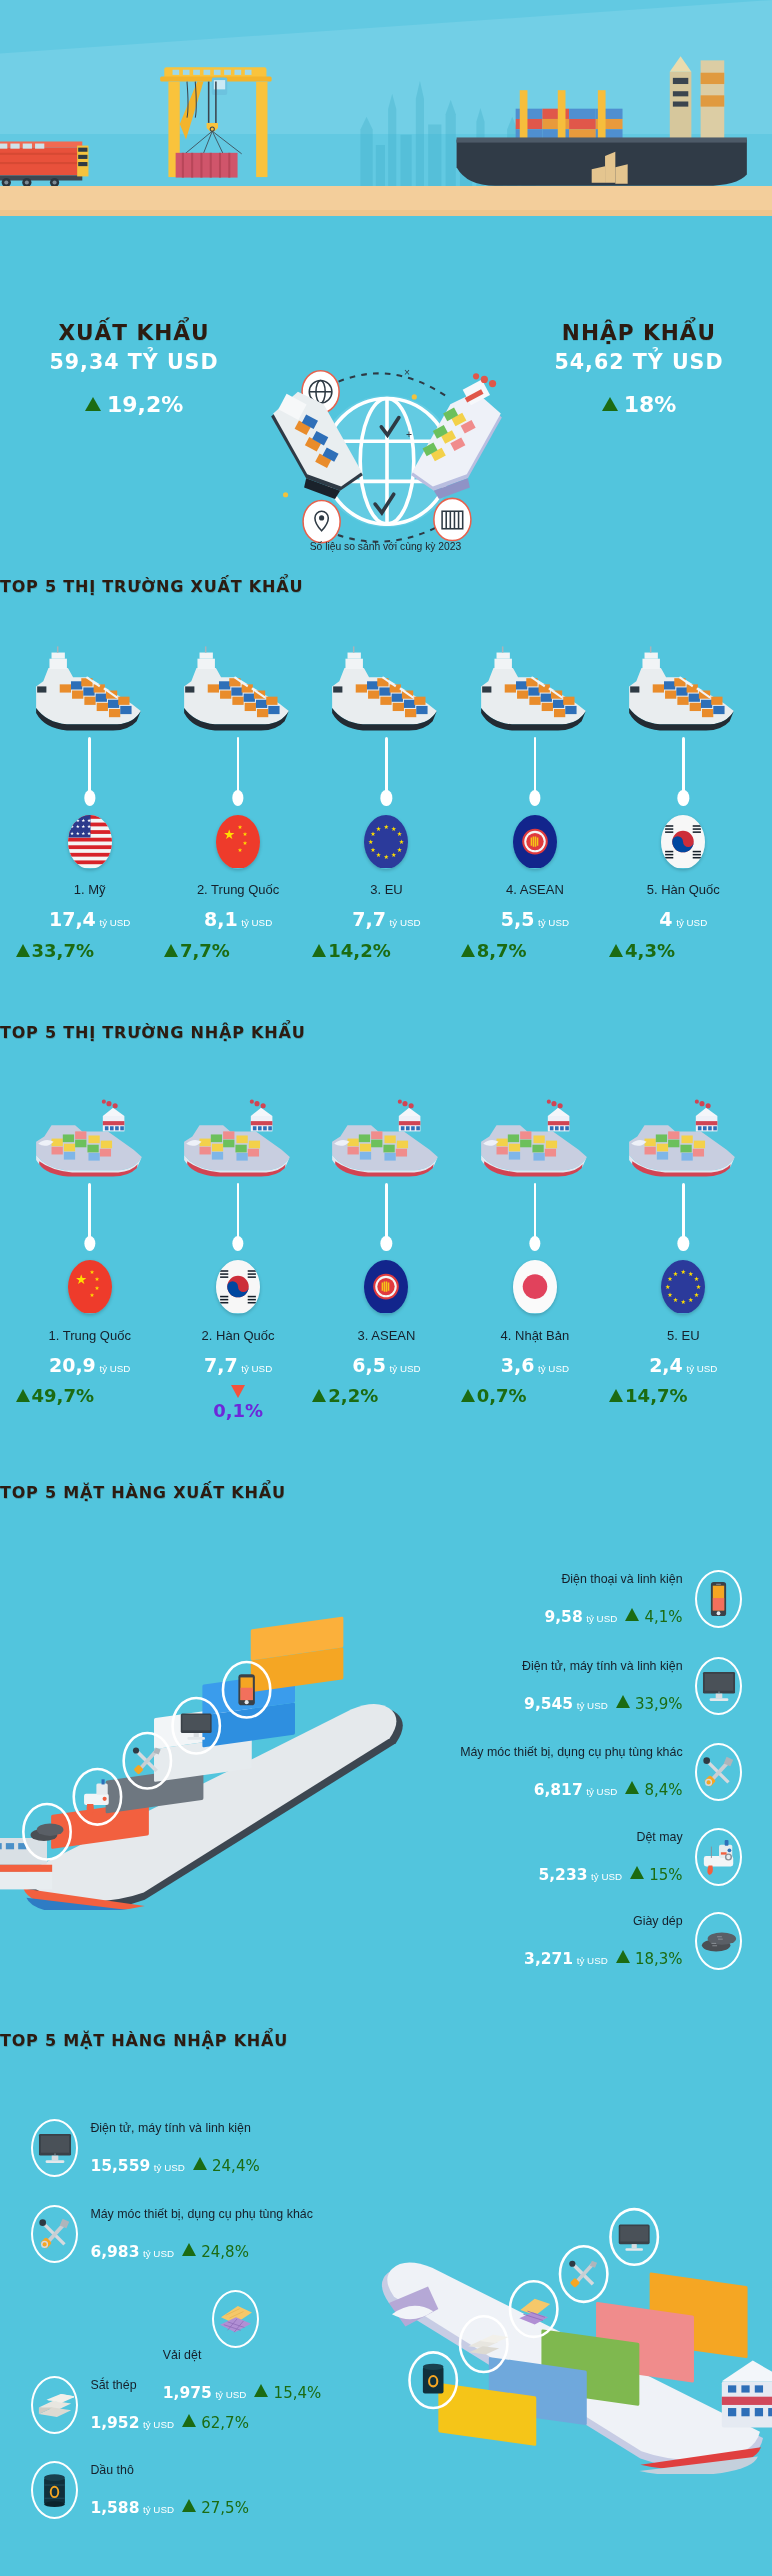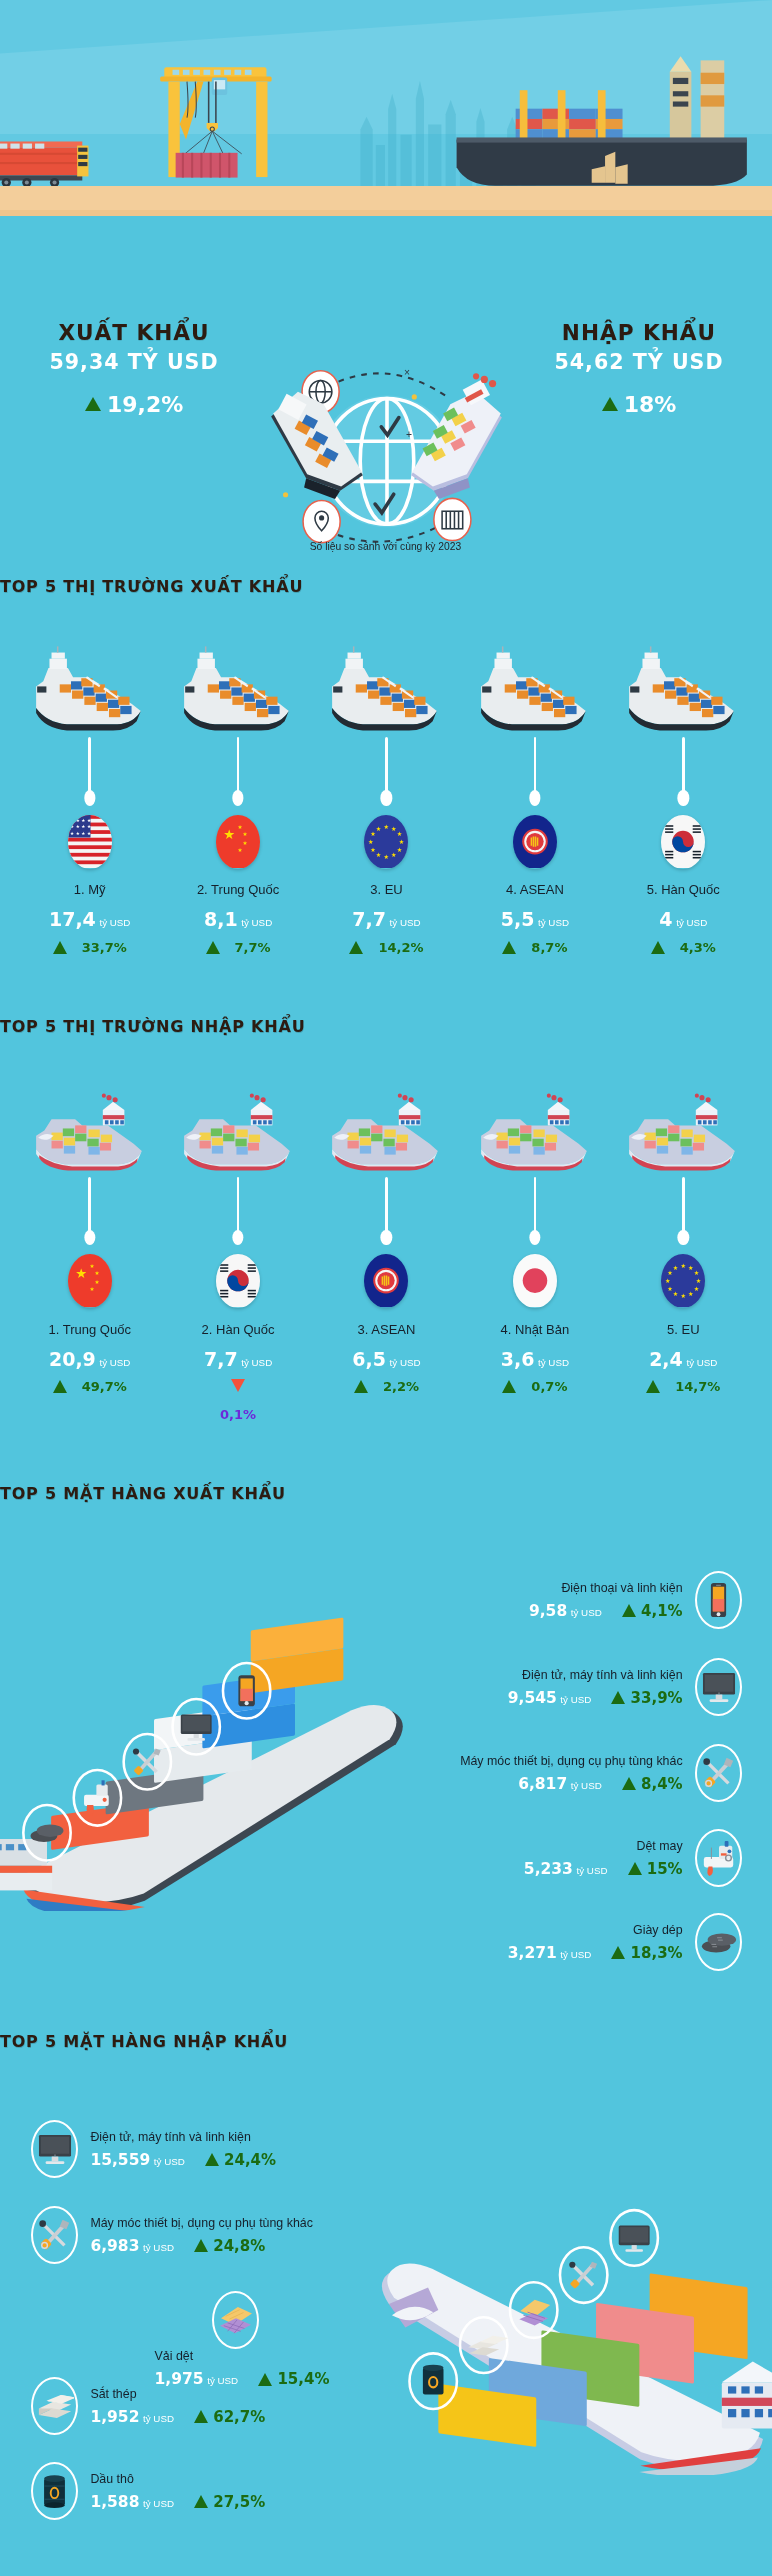--- a/index.html
+++ b/index.html
@@ -59,42 +59,42 @@
   .mk-stem { width:2.6px; height:59px; background:#FFFFFF; margin:3.1px auto 0; border-radius:1.5px;
              position:relative; }
   .mk-stem:after { content:""; position:absolute; left:50%; bottom:-9.3px; transform:translateX(-50%);
                    width:11.3px; height:15.5px; background:#FFFFFF; border-radius:50%; }
   .mk-flag { width:44px; height:54px; margin:18.5px auto 0; border-radius:50%;
              overflow:hidden; position:relative; box-shadow:0 1.5px 3.6px rgba(0,0,0,.2); }
   .mk-name { margin-top:13.4px; font-size:13px; color:#16202B; }
   .mk-val  { margin-top:11.3px; font-size:0; }
   .mk-val b { font-size:19px; color:#FFFFFF; font-weight:900; font-family:"DejaVu Sans",sans-serif; }
   .mk-val span { font-size:9.8px; color:#FFFFFF; margin-left:3.6px; font-family:"Liberation Sans",sans-serif; }
-  .mk-pct { margin-top:9.3px; display:flex; align-items:center; justify-content:center; gap:15px;
-            font-size:13px; font-weight:900; font-family:"DejaVu Sans",sans-serif; }
+  .mk-pct { margin-top:9.3px; display:flex; align-items:center; gap:2px;
+            font-size:18px; font-weight:900; font-family:"DejaVu Sans",sans-serif; }
   .pct-up { color:#1C6B12; }
   .pct-down { color:#6d28d9;flex-direction:column; }
   .tri-up-s { width:0;height:0;border-left:7.7px solid transparent;border-right:7.7px solid transparent;
               border-bottom:13px solid #1C6B12; }
   .tri-down-s { width:0;height:0;border-left:7.7px solid transparent;border-right:7.7px solid transparent;
                 border-top:13px solid #F4523C; }
 
   
   .prod-sec { position:relative; }
   .prod-list { position:absolute; }
   .prow { display:flex; align-items:center; }
   .prow-r { justify-content:flex-end; text-align:right; }
   .prow-l { justify-content:flex-start; text-align:left; }
   .p-text { display:flex; flex-direction:column; }
   .p-name { font-size:12.4px; color:#16202B; white-space:nowrap; }
-  .p-line { display:flex; align-items:center; gap:20px; margin-top:7px; }
+  .p-line { display:flex; align-items:center; gap:8px; margin-top:22px; }
   .p-valwrap { font-size:0; white-space:nowrap; }
   .p-valwrap b { font-size:15.5px; color:#fff; font-weight:900; font-family:"DejaVu Sans",sans-serif; }
   .p-valwrap span { font-size:9.8px; color:#fff; margin-left:3.6px; }
-  .p-pct { display:flex; align-items:center; gap:5.2px; font-size:15px; font-weight:700;
+  .p-pct { display:flex; align-items:flex-start; gap:5.2px; font-size:15px; font-weight:400;
            color:#1C6B12; font-family:"DejaVu Sans",sans-serif; white-space:nowrap; }
   .p-ico { width:47px; height:58px; border:2.1px solid #fff; border-radius:50%;
            display:flex; align-items:center; justify-content:center; flex:none; }
   .prow-r .p-ico { margin-left:12.4px; }
   .prow-l .p-ico { margin-right:12.4px; }
 
   svg { display:block; }
 </style>
 </head>
 <body>

